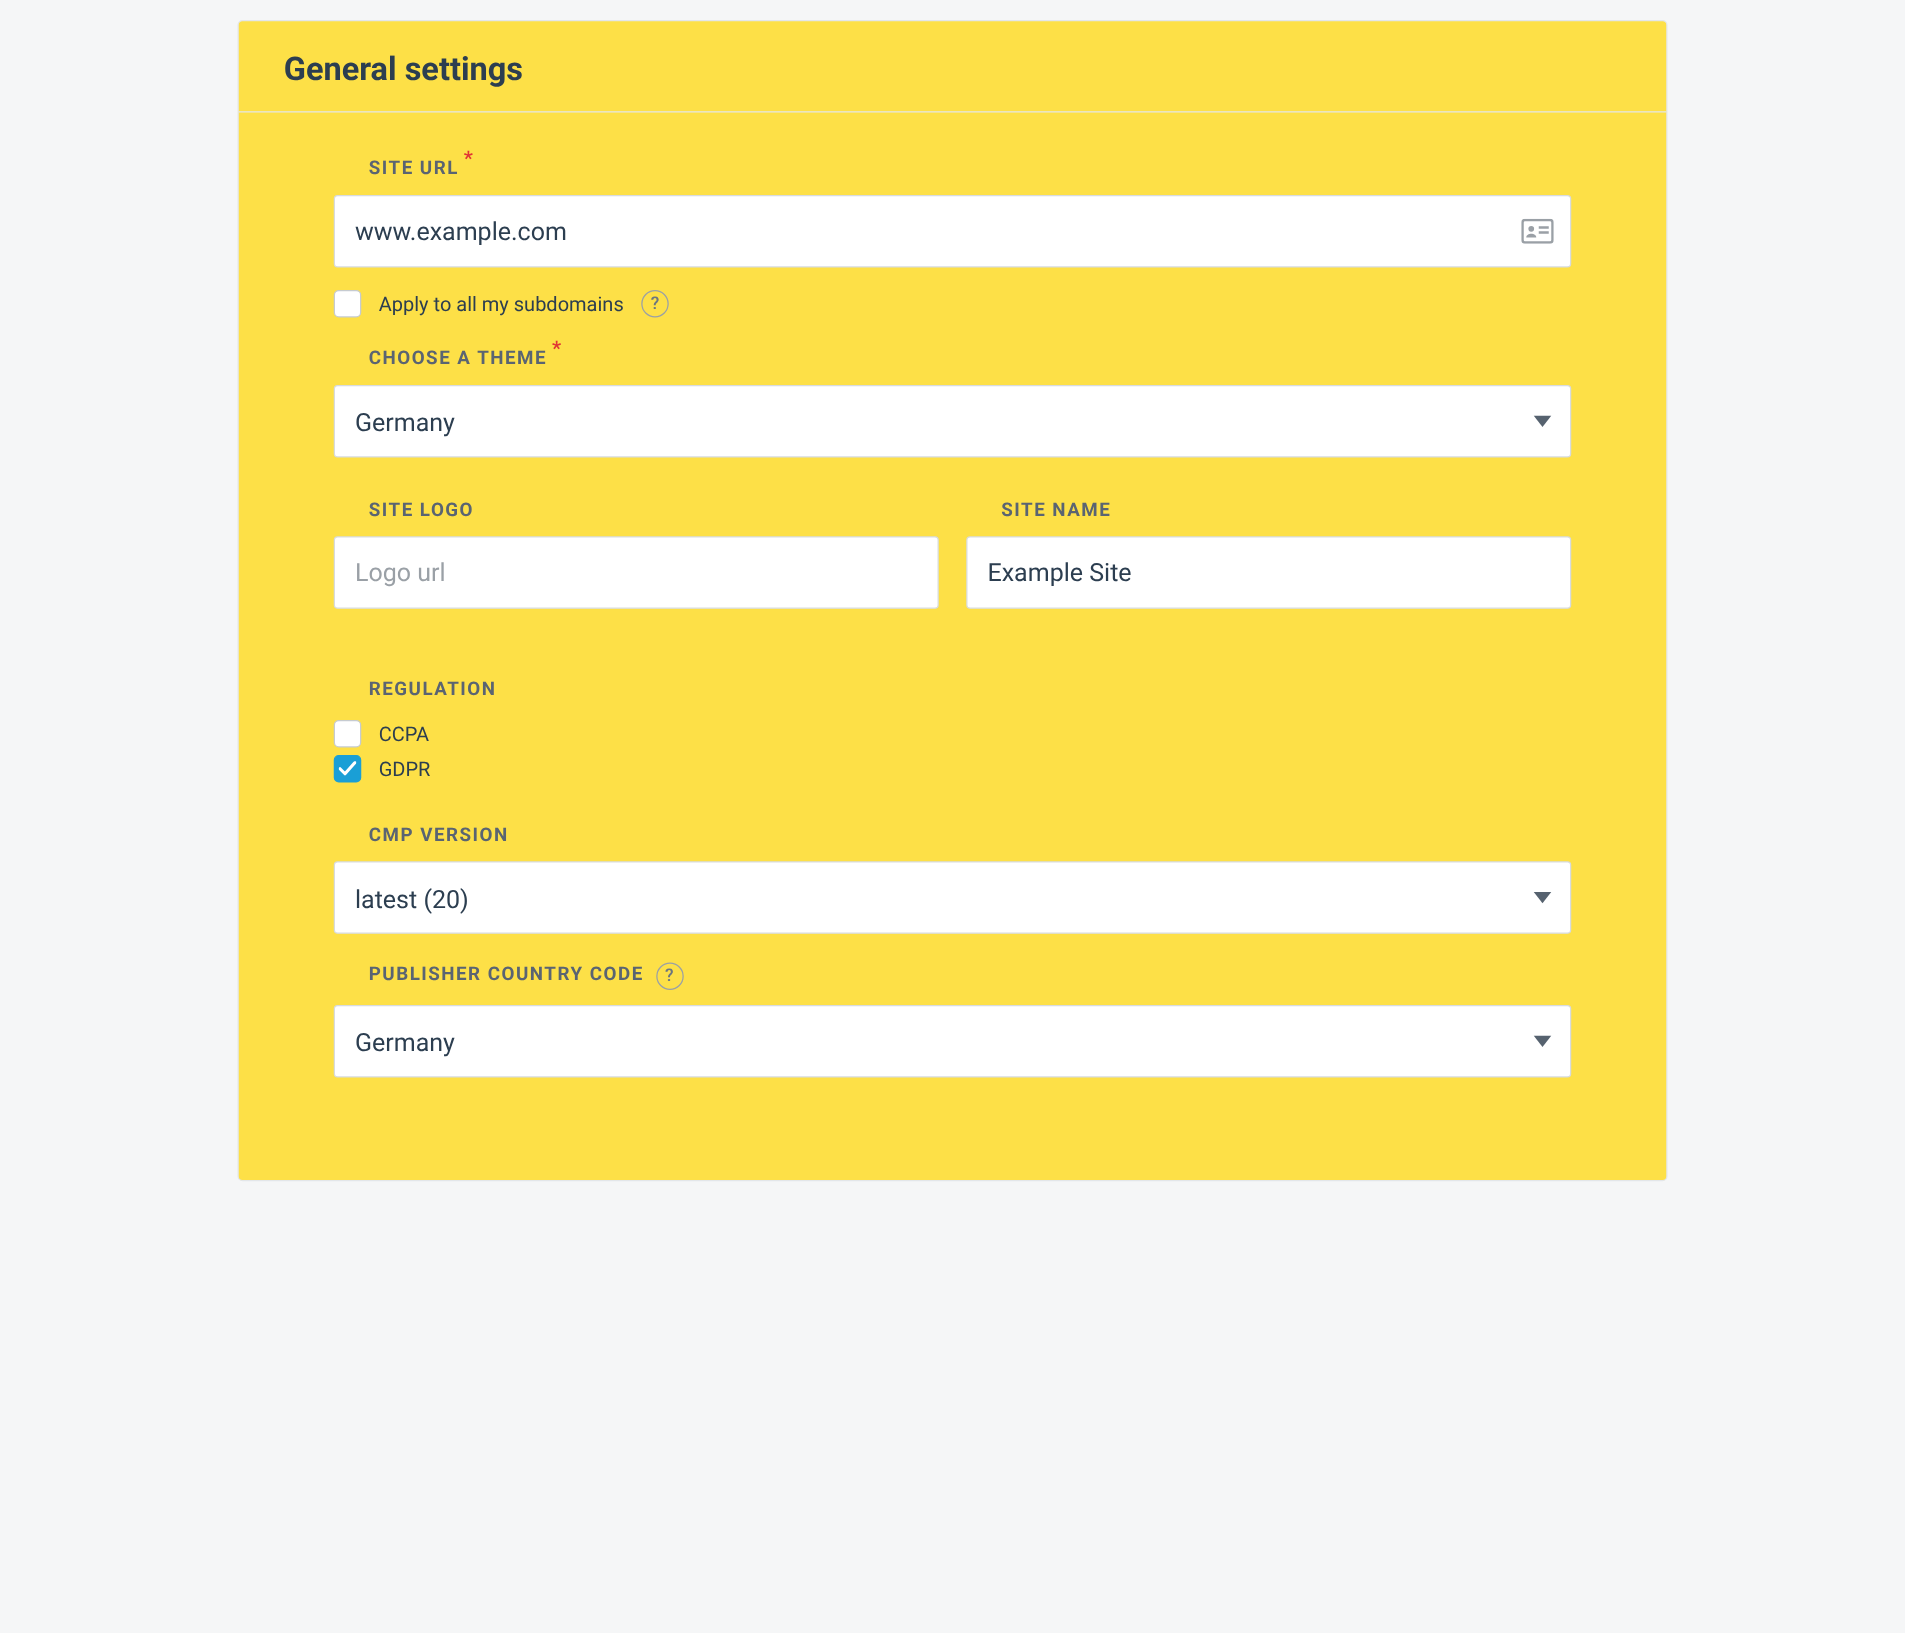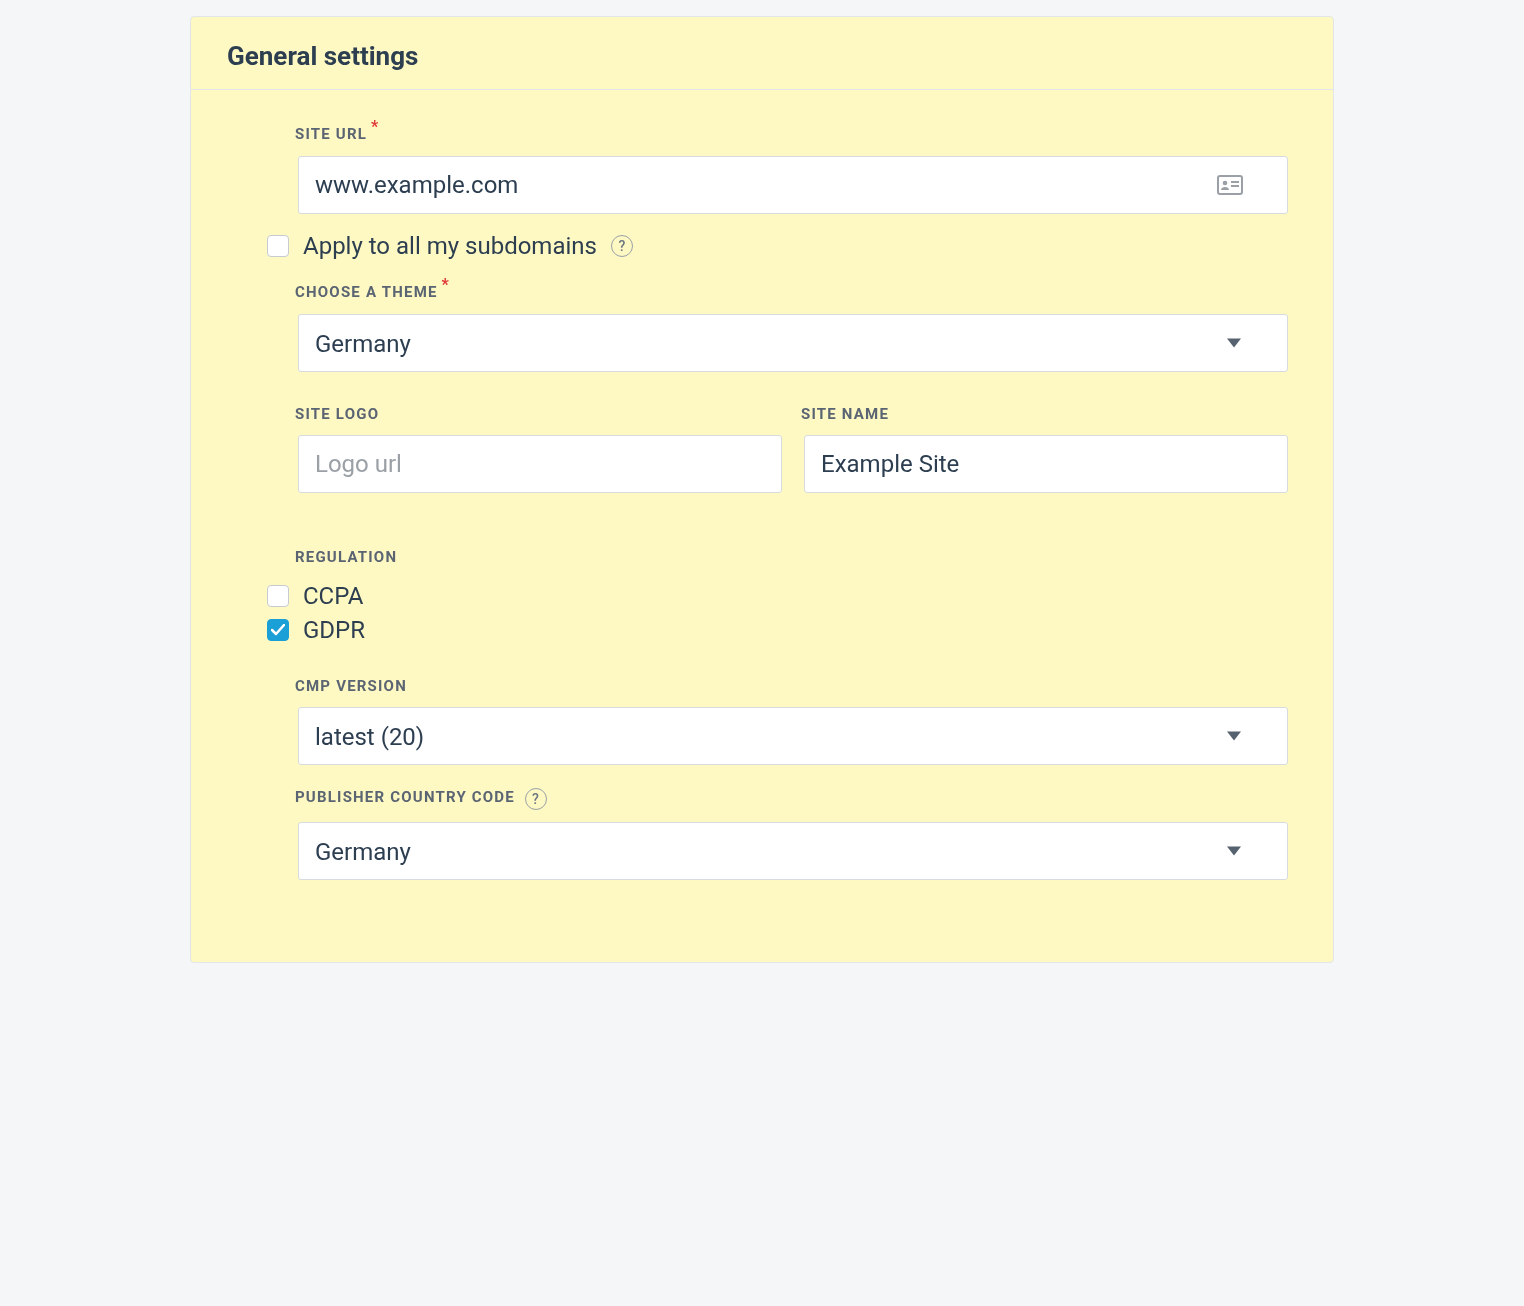--- a/index.html
+++ b/index.html
@@ -3,21 +3,21 @@
 <meta charset="utf-8">
 <style>
   * { box-sizing: border-box; margin: 0; padding: 0; }
   body {
     font-family: -apple-system, BlinkMacSystemFont, "Segoe UI", Roboto, "Helvetica Neue", Arial, sans-serif;
     background: #f5f6f7;
     padding: 16px;
     color: #2c3e50;
   }
   .panel {
-    background: #fef9c3;
+    background: #fde047;
     border: 1px solid #e3e6e9;
     border-radius: 4px;
     width: 1144px;
     margin: 0 auto;
   }
   .panel-header {
     padding: 24px 36px 18px 36px;
     border-bottom: 1px solid #e3e6e9;
   }
   .panel-header h1 {
@@ -54,26 +54,25 @@
     top: -8px;
     left: -6px;
     font-weight: 700;
   }
   .input-wrap { position: relative; }
   .text-input, .select {
     width: 100%;
     height: 58px;
     border: 1px solid #d7dbdf;
     border-radius: 3px;
-    font-size: 24px;
+    font-size: 20px;
     color: #2c3e50;
     padding: 0 46px 0 16px;
     background: #fff;
     font-family: inherit;
-    margin-left: 31px;
   }
   .text-input::placeholder { color: #9aa0a6; }
   .select {
     line-height: 58px;
     cursor: pointer;
     user-select: none;
   }
   .input-suffix-icon {
     position: absolute;
     right: 14px;
@@ -113,21 +112,21 @@
     flex-shrink: 0;
     background: #fff;
   }
   .checkbox.checked {
     background: #1a9fd6;
     border-color: #1a9fd6;
   }
   .checkbox.checked svg { display: block; }
   .checkbox svg { display: none; }
   .checkbox-label {
-    font-size: 24px;
+    font-size: 16px;
     color: #2c3e50;
   }
   .help-icon {
     width: 22px;
     height: 22px;
     border-radius: 50%;
     border: 1.5px solid #9aa0a6;
     display: inline-flex;
     align-items: center;
     justify-content: center;

